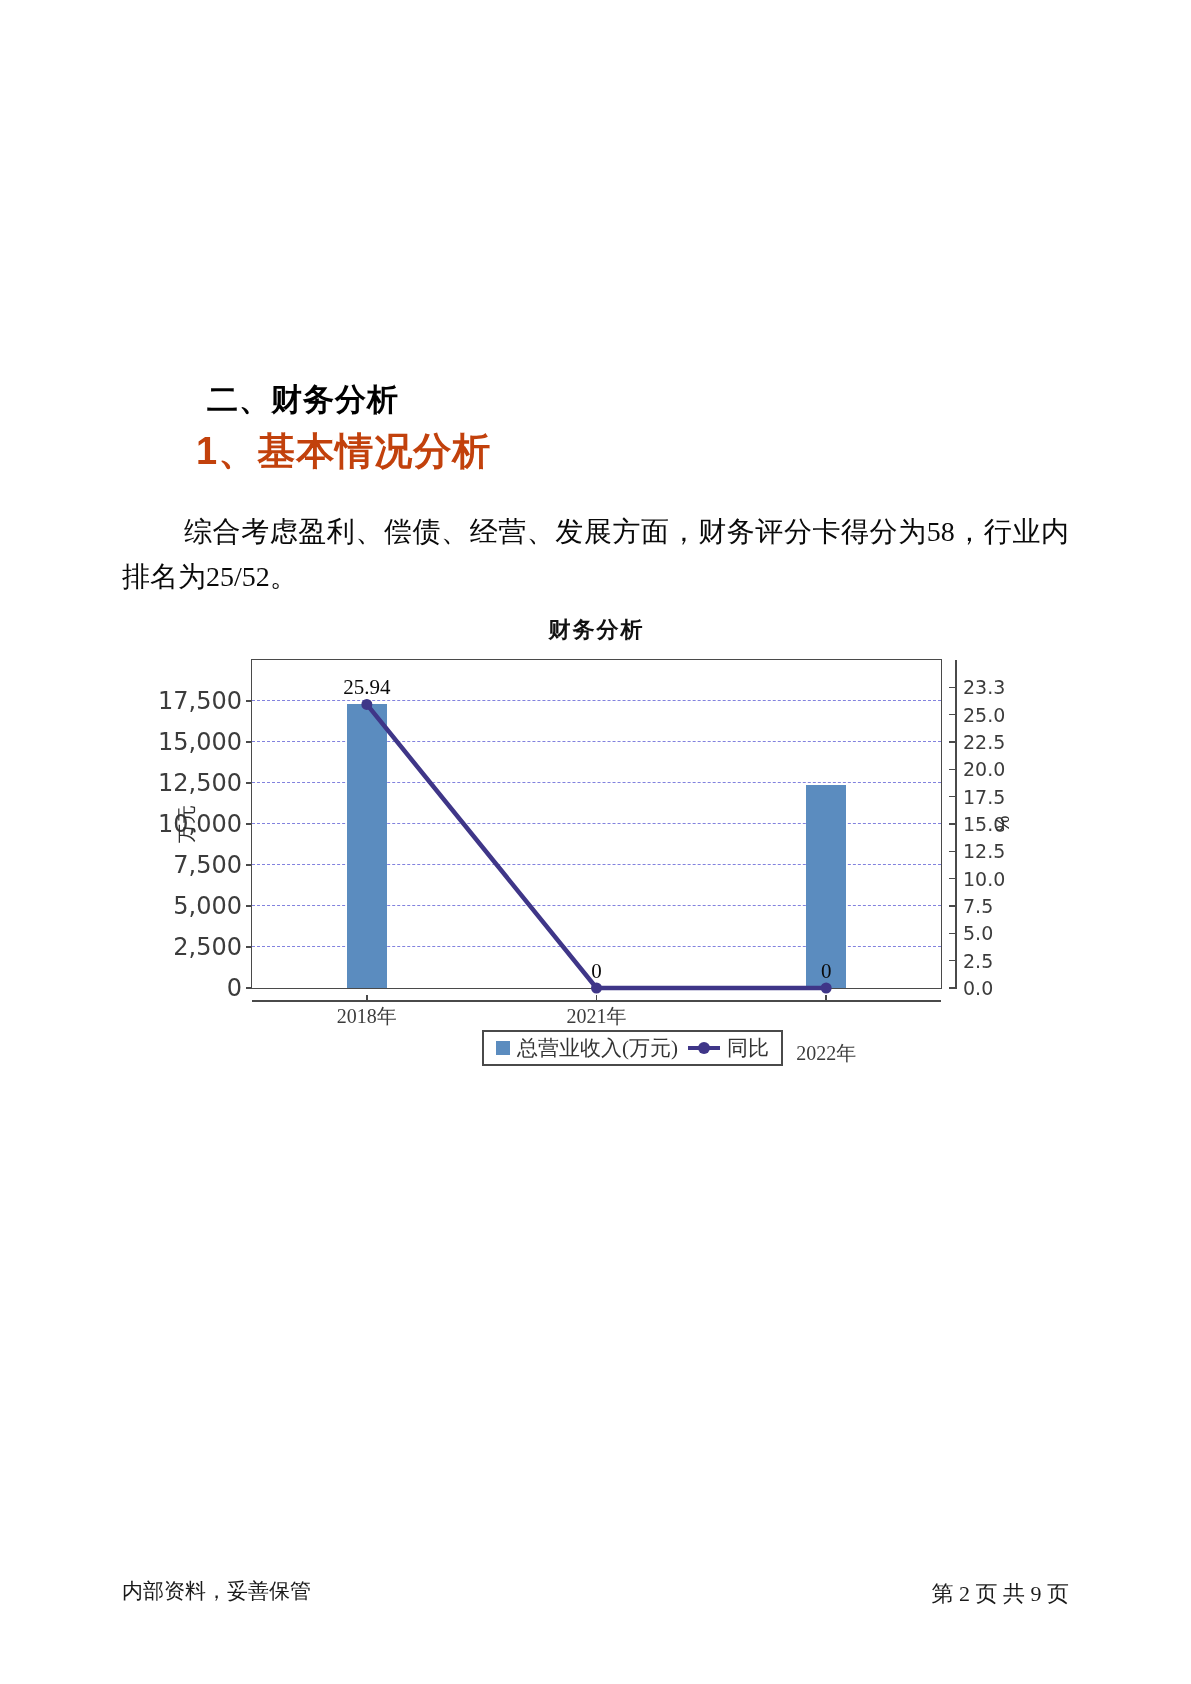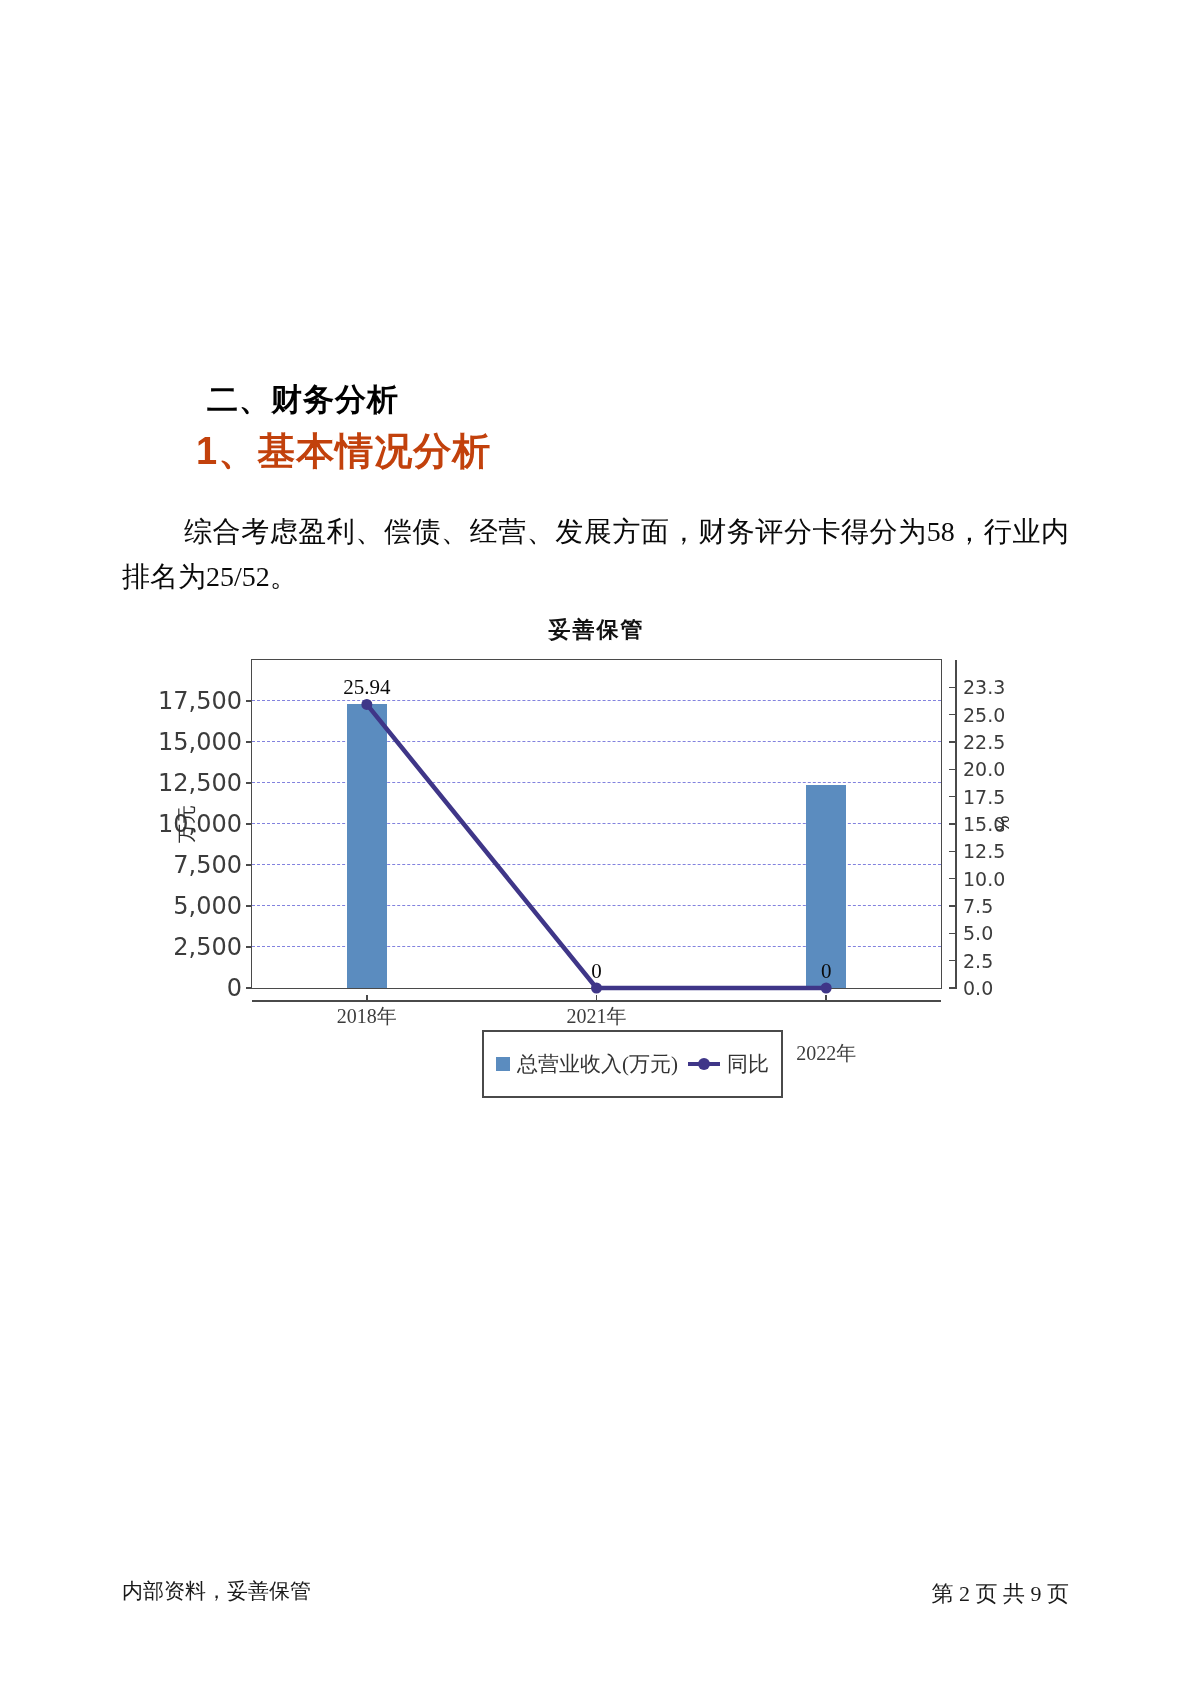--- a/index.html
+++ b/index.html
@@ -86,21 +86,21 @@
     position:absolute;transform:translate(-50%,0);
     font-size:21px;color:#0a0a0a;line-height:22px;
     font-family:"Liberation Serif","DejaVu Serif",serif;
     z-index:8;
   }
   .line-svg{position:absolute;left:0;top:0;z-index:7;overflow:visible;pointer-events:none;}
   .legend{
     position:absolute;left:482px;top:1030px;
     display:inline-flex;align-items:center;gap:10px;
     border:2px solid #4a4a4a;background:#fff;
-    padding:18px 12px;height:28px;
+    padding:2px 12px;height:28px;
     font-size:21px;color:#333;
     font-family:"Liberation Serif","DejaVu Serif",serif;
     z-index:9;white-space:nowrap;
   }
   .lg-item{display:inline-flex;align-items:center;gap:7px;}
   .lg-swatch{width:14px;height:14px;background:#5b8cbf;display:inline-block;}
   .lg-linemark{position:relative;width:32px;height:14px;display:inline-block;}
   .lg-linemark .ln{position:absolute;left:0;top:5px;width:32px;height:4px;background:#3f3688;}
   .lg-linemark .dt{position:absolute;left:10px;top:1px;width:12px;height:12px;border-radius:50%;background:#3f3688;}
   .footer-left{
@@ -120,21 +120,21 @@
 <div class="page">
 
 
   <h2 class="h-section">二、财务分析</h2>
 
   <h3 class="h-sub">1、基本情况分析</h3>
 
   <p class="body-text p2">综合考虑盈利、偿债、经营、发展方面，财务评分卡得分为58，行业内排名为25/52。</p>
 
   <div class="chart-layer" id="chart-layer">
-    <div class="chart-title">妥善保管</div>
+    <div class="chart-title">财务分析</div>
   <div class="tick-label-left" style="left: 142px; top: 977px;">0</div>
       <div class="tick-mark" style="left: 246px; top: 987.25px; width: 6px; height: 1.5px;"></div>
       <div class="gridline" style="left: 252px; top: 946.25px; width: 689px;"></div>
       <div class="tick-label-left" style="left: 142px; top: 936px;">2,500</div>
       <div class="tick-mark" style="left: 246px; top: 946.25px; width: 6px; height: 1.5px;"></div>
       <div class="gridline" style="left: 252px; top: 905.25px; width: 689px;"></div>
       <div class="tick-label-left" style="left: 142px; top: 895px; text-align: right;">5,000</div>
       <div class="tick-mark" style="left: 246px; top: 905.25px; width: 6px; height: 1.5px;"></div>
       <div class="gridline" style="left: 252px; top: 864.25px; width: 689px;"></div>
       <div class="tick-label-left" style="left: 142px; top: 854px;">7,500</div>

